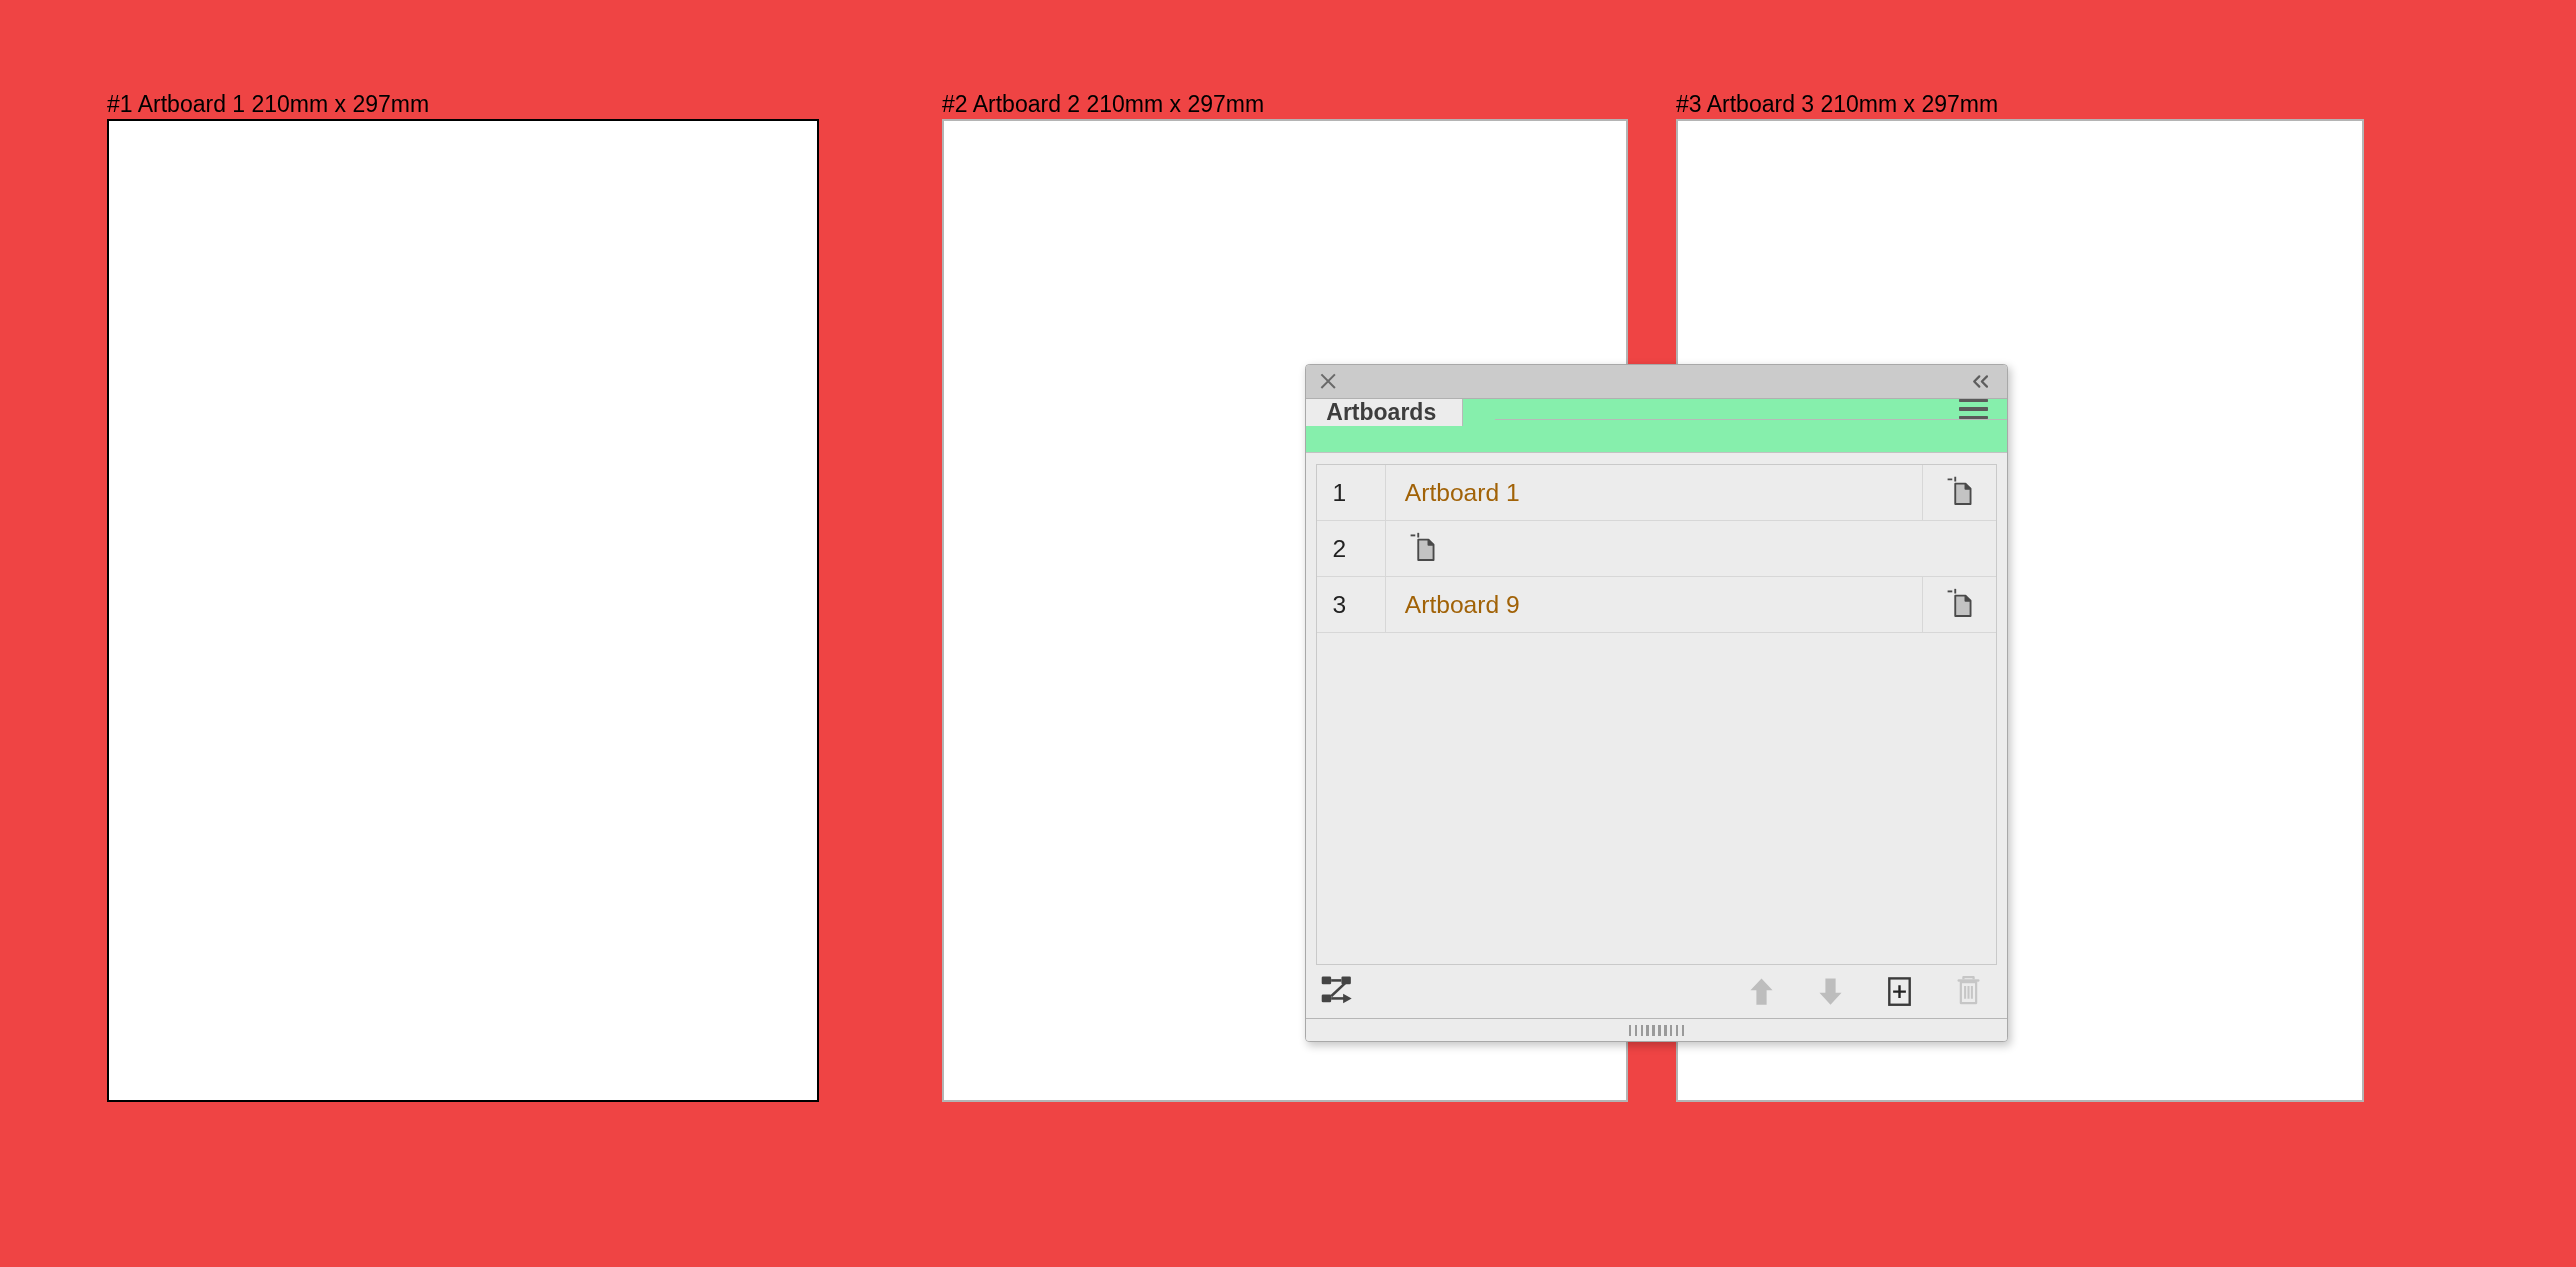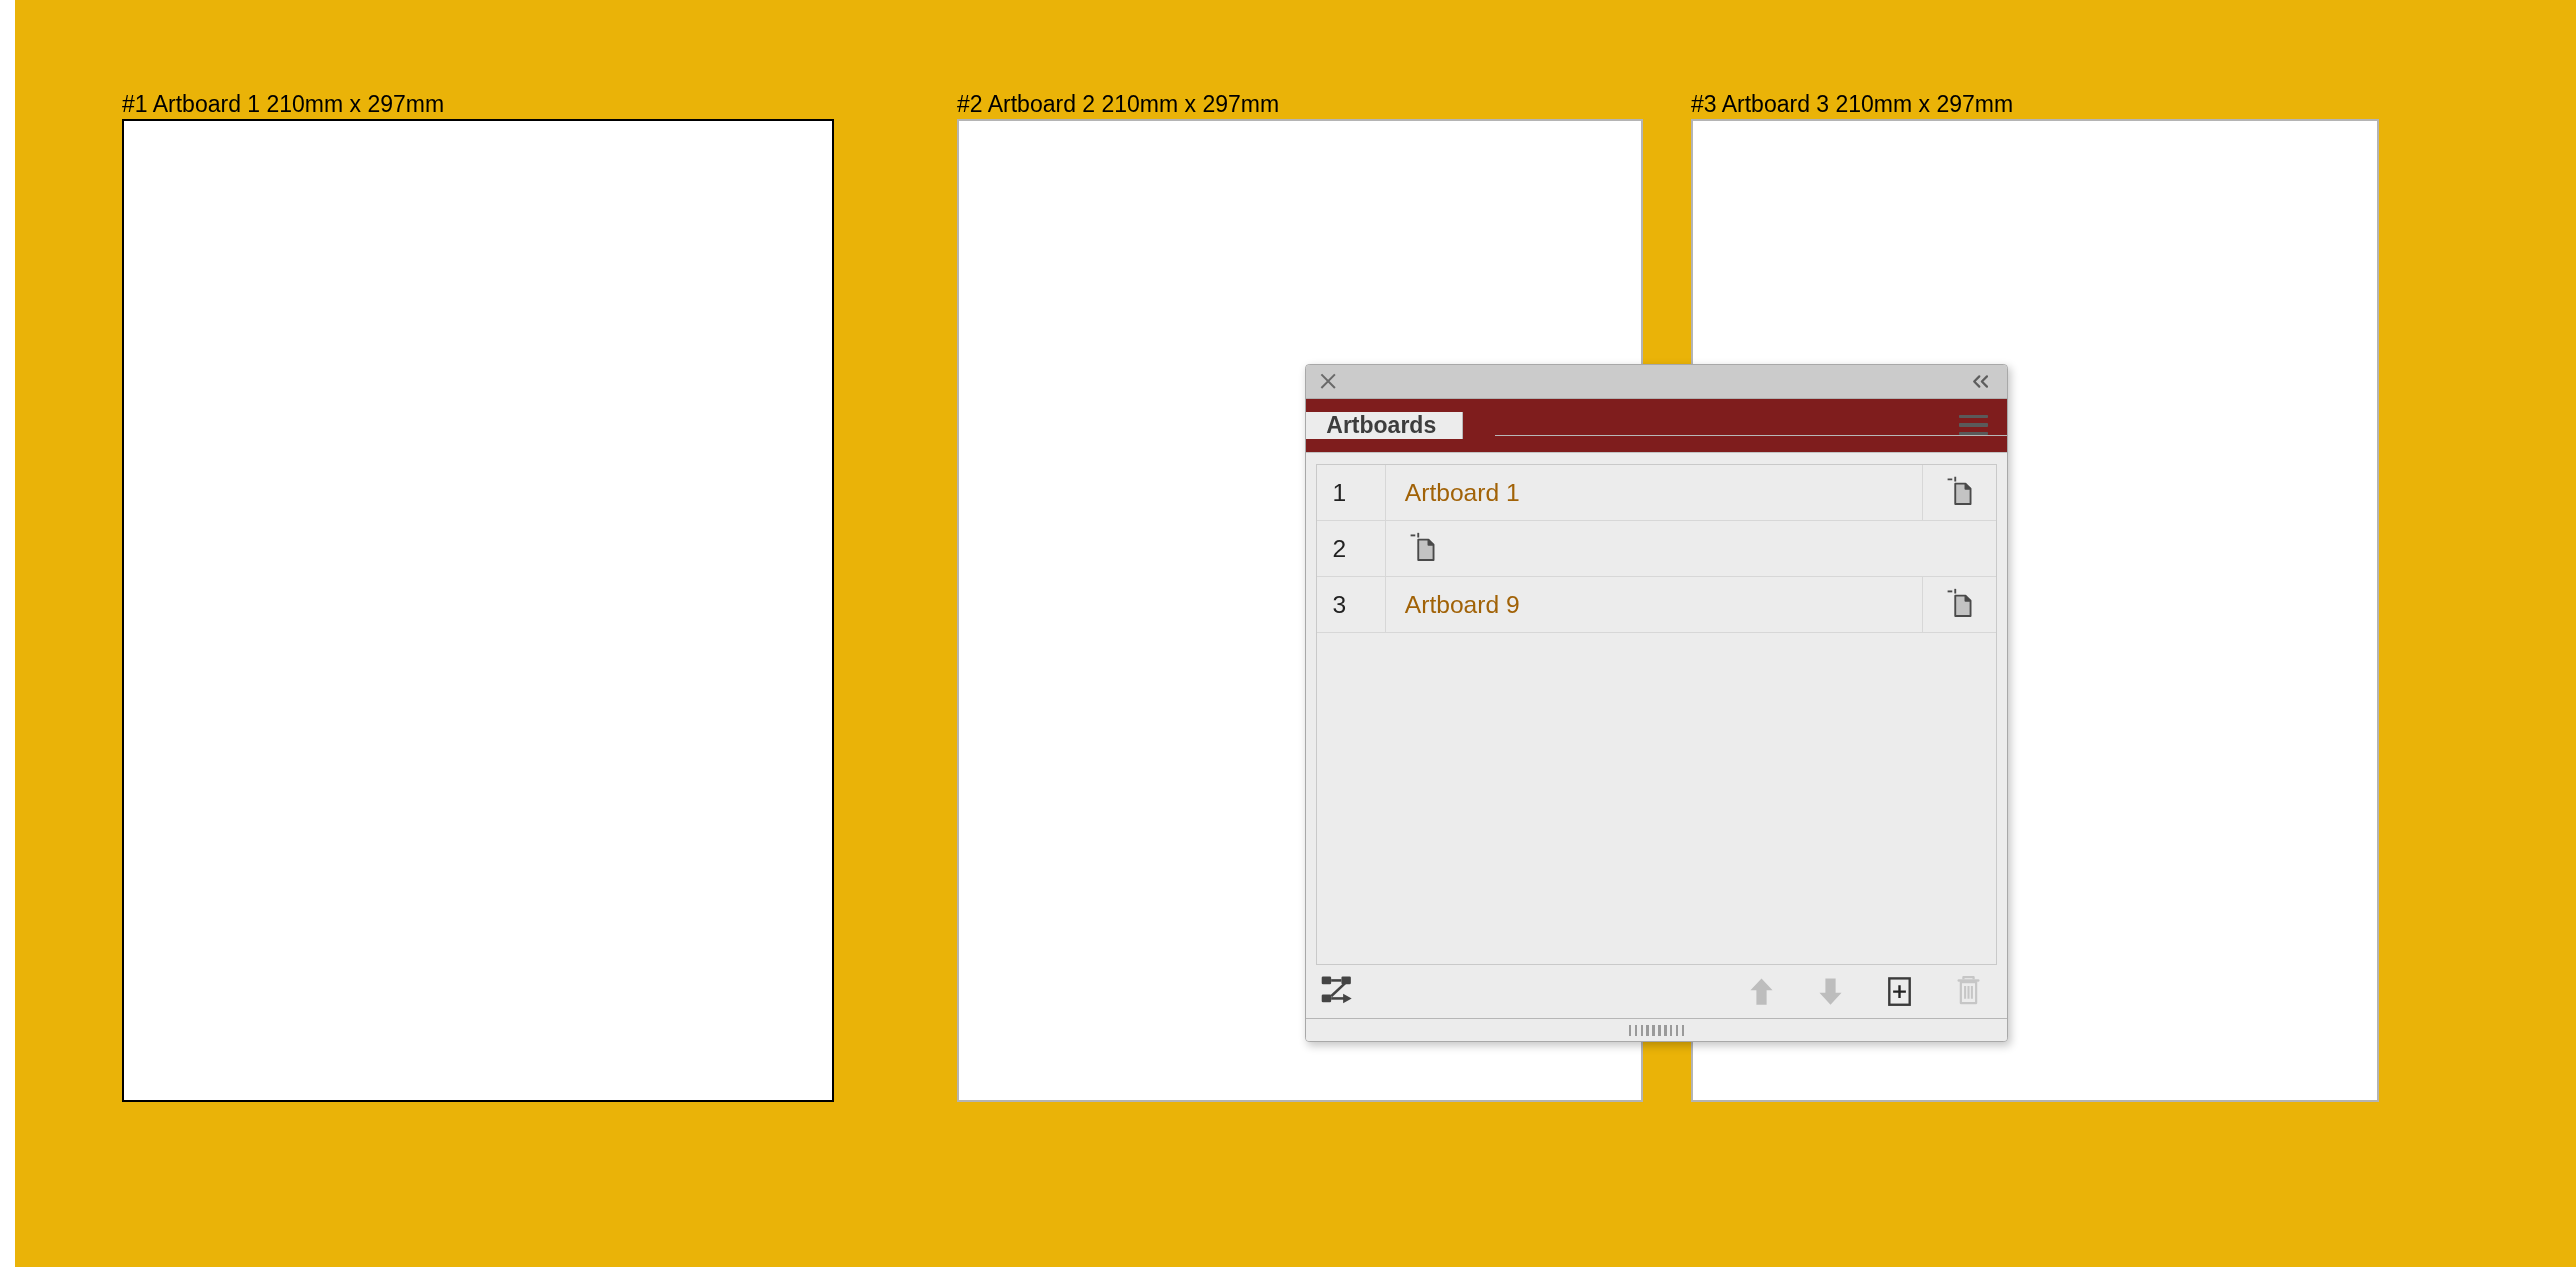--- a/index.html
+++ b/index.html
@@ -13,22 +13,21 @@
     position: relative;
     overflow: hidden;
     font-family: "Liberation Sans", sans-serif;
     -webkit-font-smoothing: antialiased;
   }
 
   
   #canvas {
     position: absolute;
     inset: 0;
-    background: #eab308;
-    margin-left: 15px;
+    background: #ef4444;
   }
   .artboard-group {
     position: absolute;
   }
   .artboard-label {
     position: absolute;
     top: 0;
     left: 0;
     white-space: nowrap;
     font-size: 23px;
@@ -83,23 +82,23 @@
     display: inline-flex;
     align-items: center;
     justify-content: center;
     color: #606060;
   }
 
   
   .panel-tabstrip {
     height: 53px;
     flex: 0 0 53px;
-    background: #7f1d1d;
-    display: flex;
-    align-items: center;
+    background: #86efac;
+    display: flex;
+    align-items: flex-start;
     position: relative;
     border-bottom: 0.8px solid #c2c2c2;
     gap: 32px;
   }
   .panel-tab {
     background: #ececec;
     display: flex;
     align-items: center;
     padding: 0 25.4px 0 20.3px;
     font-size: 23px;

